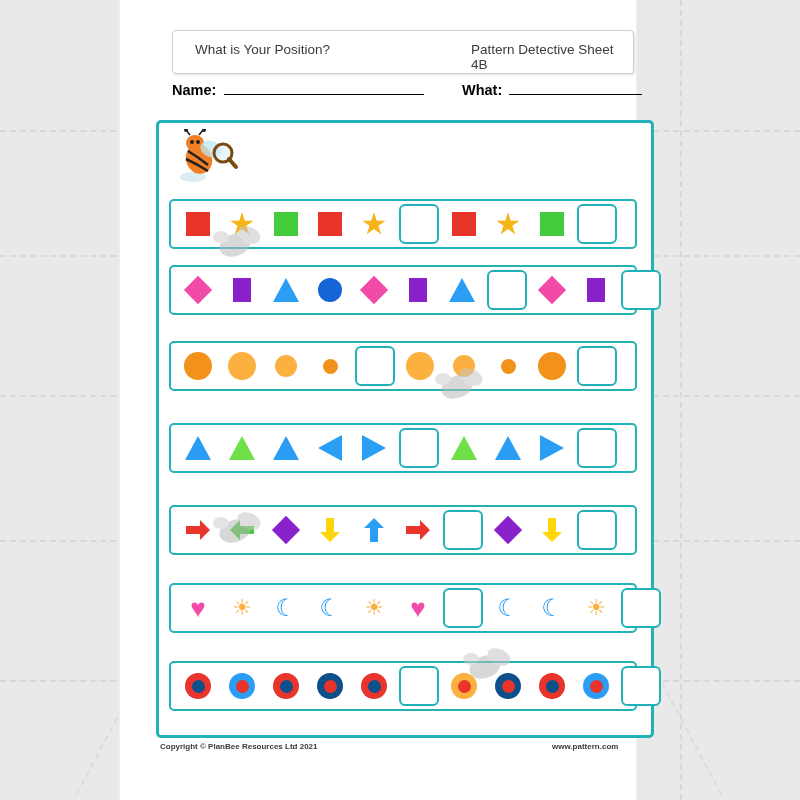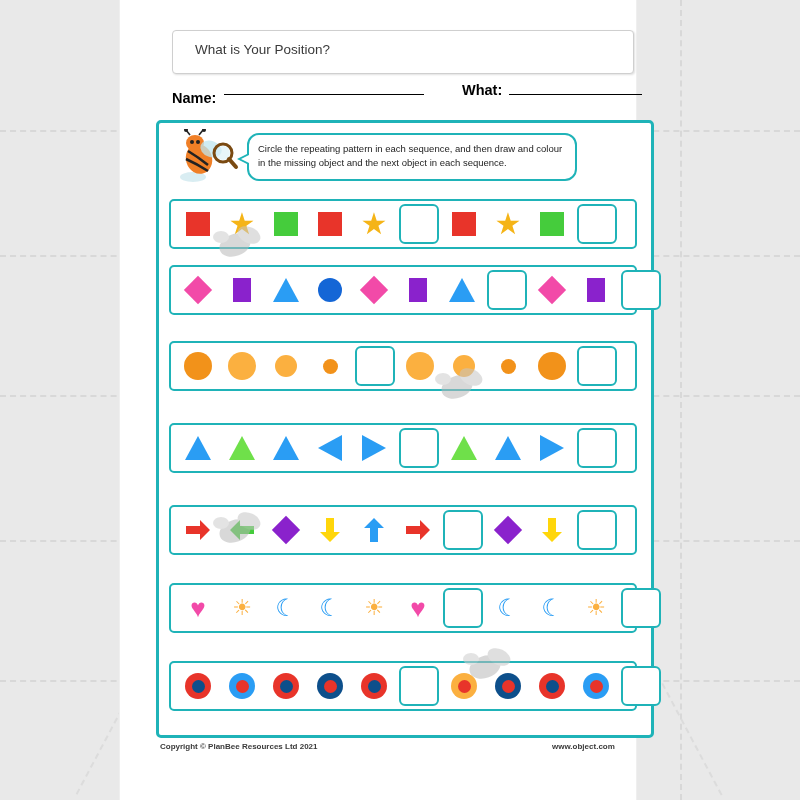--- a/index.html
+++ b/index.html
@@ -73,21 +73,21 @@
   }
   .namedate {
     position: absolute;
     left: 52px;
     top: 82px;
     width: 470px;
     font-size: 14.5px;
     font-weight: bold;
     color: #000;
   }
-  .namedate .nm { position: absolute; left: 0; top: 8px; }
+  .namedate .nm { position: absolute; left: 0; top: 0; }
   .namedate .nmline { position: absolute; left: 52px; top: 12px; width: 200px; border-bottom: 1.6px solid #000; }
   .namedate .dt { position: absolute; left: 290px; top: 0; }
   .namedate .dtline { position: absolute; left: 337px; top: 12px; width: 133px; border-bottom: 1.6px solid #000; }
 
   .main-frame {
     position: absolute;
     left: 36px;
     top: 120px;
     width: 492px;
     height: 612px;
@@ -220,20 +220,21 @@
   <div class="guide" style="top:680px;"></div>
   <div class="guide-v" style="left:120px;"></div>
   <div class="guide-v" style="left:680px;"></div>
   <div class="guide-diag" style="left:300px; top:0px; transform: rotate(62deg); width:900px;"></div>
   <div class="guide-diag" style="left:500px; top:0px; transform: rotate(118deg); width:900px;"></div>
 
   <div class="sheet">
 
     <div class="header-box">
       <div class="header-title-left">What is Your Position?</div>
+      <div class="header-title-right">Pattern Detective Sheet 4B</div>
     </div>
 
     <div class="namedate">
       <span class="nm">Name:</span>
       <span class="nmline"></span>
       <span class="dt">What:</span>
       <span class="dtline"></span>
     </div>
 
     <div class="main-frame">
@@ -249,21 +250,20 @@
         <path d="M17 6 l-4 -5" stroke="#222" stroke-width="1.6"></path>
         <path d="M26 6 l4 -5" stroke="#222" stroke-width="1.6"></path>
         <circle cx="13" cy="1" r="2" fill="#222"></circle>
         <circle cx="31" cy="1" r="2" fill="#222"></circle>
         <ellipse cx="38" cy="20" rx="11" ry="8" fill="#bfe6ef" opacity="0.75" transform="rotate(20 38 20)"></ellipse>
         <circle cx="50" cy="24" r="9" fill="none" stroke="#7a4a12" stroke-width="3"></circle>
         <circle cx="50" cy="24" r="7" fill="#d8f0f6" opacity="0.6"></circle>
         <path d="M56 30 l7 8" stroke="#7a4a12" stroke-width="4" stroke-linecap="round"></path>
       </svg>
 
-      <div class="speech">Circle the repeating pattern in each sequence, and then draw and colour in the missing object and the next object in each sequence.</div>
 
       <div class="row" id="row-0" style="top:76px;">
           <div class="cells">
             <div class="cell">
               <div class="sq" style="background: rgb(232, 52, 42);"></div>
             </div>
             <div class="cell">
               <div class="star" style="color: rgb(245, 180, 23);">★</div>
             </div>
             <div class="cell">
@@ -524,16 +524,16 @@
         <ellipse cx="40" cy="16" rx="12" ry="8" fill="#c6c6c6" transform="rotate(25 40 16)"></ellipse>
       </svg>
       <svg class="bee-small" style="left:300px; top:518px;" viewBox="0 0 56 46">
         <ellipse cx="26" cy="26" rx="16" ry="11" fill="#b9b9b9" transform="rotate(-20 26 26)"></ellipse>
         <ellipse cx="12" cy="18" rx="8" ry="6" fill="#cdcdcd"></ellipse>
         <ellipse cx="40" cy="16" rx="12" ry="8" fill="#c6c6c6" transform="rotate(25 40 16)"></ellipse>
       </svg>
     </div>
 
     <div class="footer-left">Copyright © PlanBee Resources Ltd 2021</div>
-    <div class="footer-right">www.object.com</div>
+    <div class="footer-right">www.pattern.com</div>
 
   </div>
 </div>
 
 </body></html>

